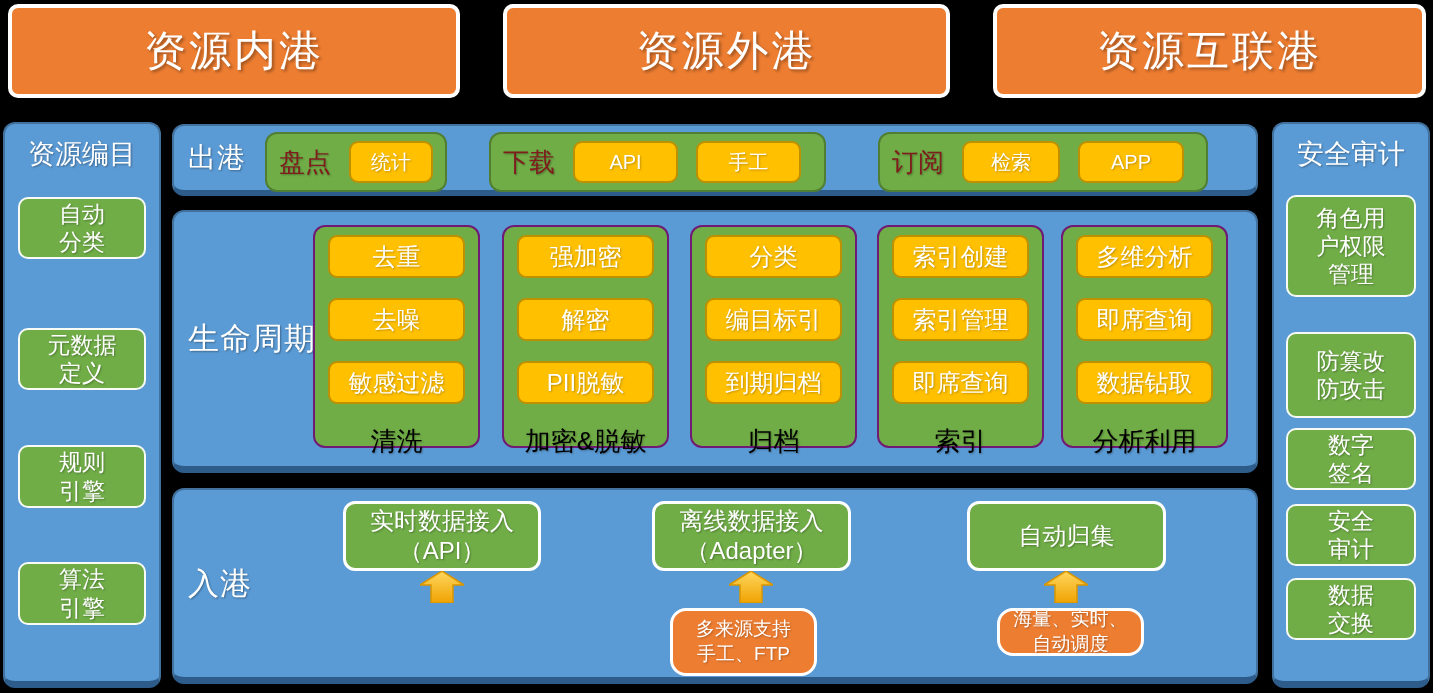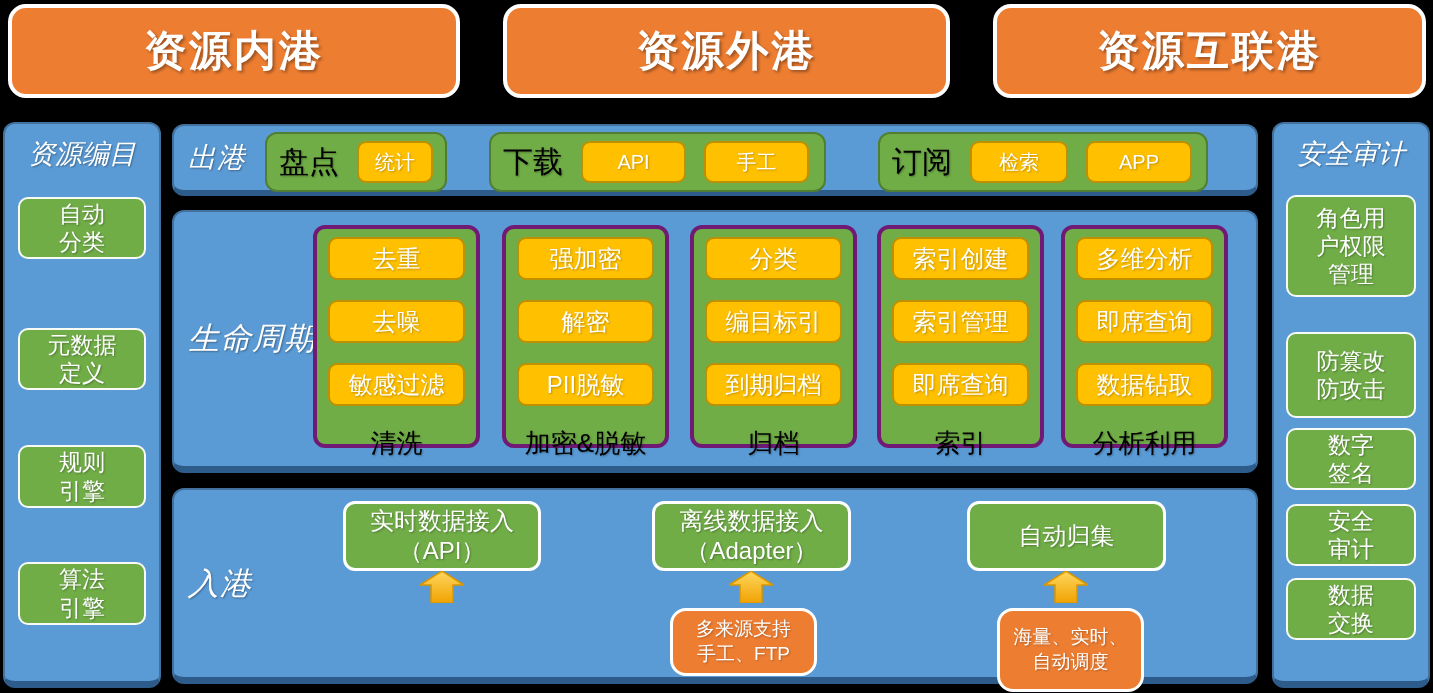--- a/index.html
+++ b/index.html
@@ -1,23 +1,23 @@
 <!DOCTYPE html>
 <html><head>
 <meta charset="utf-8">
 <style>
   html,body{margin:0;padding:0;background:#000;}
   .stage{position:relative;width:1433px;height:693px;background:#000;overflow:hidden;
          font-family:"Liberation Sans","DejaVu Sans",sans-serif;}
-  .txtshadow{text-shadow:1px 1px 2px rgba(0,0,0,.35);font-style:italic;}
+  .txtshadow{text-shadow:1px 1px 2px rgba(0,0,0,.35);}
 
   
   .port{position:absolute;top:4px;height:94px;background:#ED7D31;border:4px solid #fff;
-        border-radius:18px;display:flex;align-items:center;justify-content:center;
-        color:#fff;font-size:42px;font-weight:bold;letter-spacing:3px;box-sizing:border-box;
+        border-radius:10px;display:flex;align-items:center;justify-content:center;
+        color:#fff;font-size:42px;font-weight:normal;letter-spacing:3px;box-sizing:border-box;
         text-shadow:2px 2px 3px rgba(0,0,0,.35);}
   .p1{left:8px;width:452px}.p2{left:503px;width:447px}.p3{left:993px;width:433px}
 
   
   .bluepanel{position:absolute;background:#5B9BD5;border:2px solid #41719C;
              border-bottom:7px solid #2E5C8A;border-radius:12px;box-sizing:border-box;}
   .sidebar-left{left:3px;top:122px;width:158px;height:566px;}
   .sidebar-right{left:1272px;top:122px;width:158px;height:566px;}
   .outbar{left:172px;top:124px;width:1086px;height:72px;border-bottom-width:6px;}
   .lifecycle{left:172px;top:210px;width:1086px;height:263px;}
@@ -29,28 +29,28 @@
             text-align:center;white-space:pre-line;font-size:23px;line-height:1.22;
             box-sizing:border-box;text-shadow:1px 1px 2px rgba(0,0,0,.3);}
 
   .panel-title{position:absolute;left:14px;top:50%;transform:translateY(-50%);
                color:#fff;font-size:31px;letter-spacing:1px;}
 
   
   .outgroup{position:absolute;top:6px;height:60px;background:#70AD47;border:2px solid #507E32;
             border-radius:12px;display:flex;align-items:center;box-sizing:border-box;
             padding:0 12px;gap:18px;}
-  .glabel{color:#000000;font-size:30px;text-shadow:1px 1px 2px rgba(0,0,0,.3);white-space:nowrap;}
+  .glabel{color:#7f1d1d;font-size:26px;text-shadow:1px 1px 2px rgba(0,0,0,.3);white-space:nowrap;}
   .chip{background:#FFC000;border:2px solid #BF9000;border-radius:9px;color:#fff;font-size:20px;
         height:42px;display:flex;align-items:center;justify-content:center;box-sizing:border-box;
         text-shadow:1px 1px 2px rgba(0,0,0,.25);white-space:nowrap;}
 
   
   .lc-col{position:absolute;top:13px;width:167px;height:223px;background:#70AD47;
-          border:4px solid #701a75;border-radius:12px;box-sizing:border-box;
+          border:2px solid #701a75;border-radius:12px;box-sizing:border-box;
           display:flex;flex-direction:column;align-items:center;padding:8px 0 5px;gap:20px;}
   .lc-item{width:137px;height:43px;background:#FFC000;border:2px solid #BF9000;border-radius:9px;
            color:#fff;font-size:24px;display:flex;align-items:center;justify-content:center;
            box-sizing:border-box;flex:0 0 auto;text-shadow:1px 1px 2px rgba(0,0,0,.25);white-space:nowrap;}
   .lc-foot{margin-top:auto;color:#000000;font-size:26px;text-shadow:1px 1px 2px rgba(0,0,0,.3);
            padding-bottom:2px;white-space:nowrap;}
 
   
   .in-target{position:absolute;top:11px;height:70px;background:#70AD47;border:3px solid #fff;
              border-radius:12px;color:#fff;display:flex;align-items:center;justify-content:center;
@@ -183,17 +183,17 @@
           <linearGradient id="ag3" x1="0" y1="0" x2="0" y2="1">
         <stop offset="0" stop-color="#FFD75E"></stop>
             <stop offset="1" stop-color="#F0A202"></stop>
           </linearGradient>
         </defs>
       <polygon points="22,0 44,14 33,14 33,32 11,32 11,14 0,14" fill="url(#ag3)" stroke="#D99600" stroke-width="1.5"></polygon>
     </svg>
 
     <div class="in-source" style="left:496px;top:118px;width:147px;height:68px">多来源支持
 手工、FTP</div>
-    <div class="in-source" style="left:823px;top:118px;width:147px;height:84px">海量、实时、
+    <div class="in-source" style="left:823px;top:118px;width:147px;height:48px">海量、实时、
 自动调度</div>
   </div>
 
 </div>
 
 </body></html>

